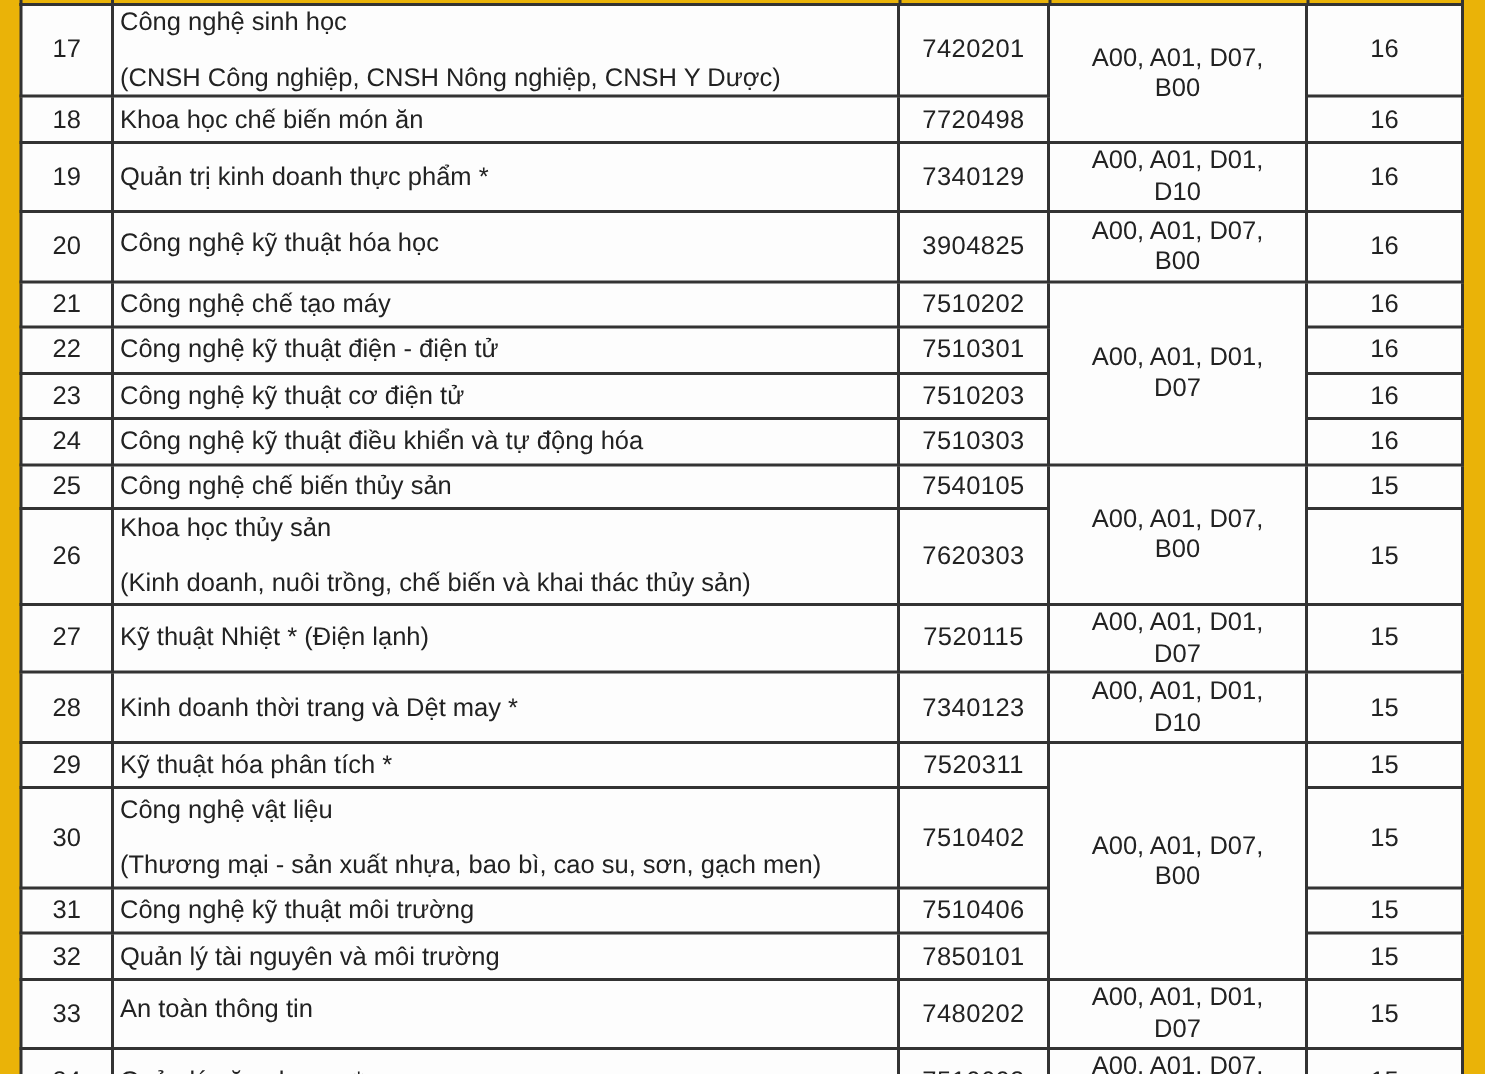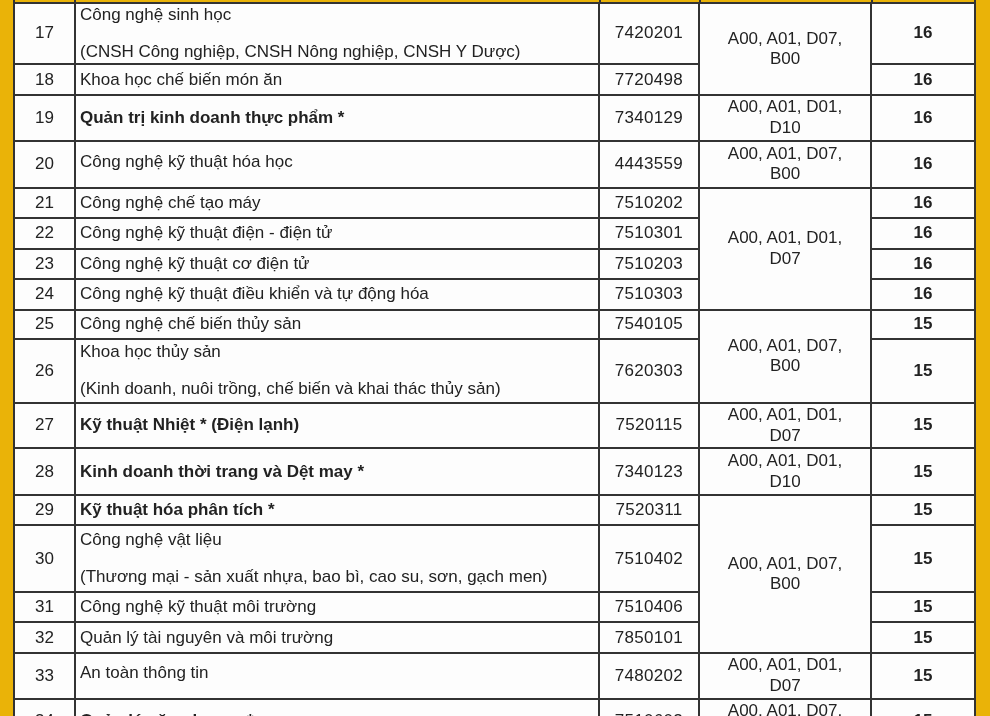--- a/index.html
+++ b/index.html
@@ -29,22 +29,22 @@
     padding: 1px 4px;
     vertical-align: middle;
     font-size: 17px;
     line-height: 1.22;
     background: #fdfdfd;
   }
   td.c-stt  { text-align: center; font-size: 16.5px; }
   td.c-name { padding-left: 9px; padding-right: 6px; }
   td.c-code { text-align: center; letter-spacing: 0.3px; }
   td.c-combo{ text-align: center; }
-  td.c-score{ text-align: center; font-weight: bold; }
-  td.bold   { font-weight: bold; margin-left: 12px; }
+  td.c-score{ text-align: center; }
+  td.bold   { font-weight: normal; margin-left: 12px; }
   .name-sub { font-weight: normal; margin-top: 16px; }
 
   
   tr:nth-child(1)  { height: 42px; }
   tr:nth-child(2)  { height: 31px; }
   tr:nth-child(3)  { height: 43px; padding-left: 17px; }
   tr:nth-child(4)  { height: 47px; }
   tr:nth-child(5)  { height: 30px; }
   tr:nth-child(6)  { height: 31px; margin-top: 36px; }
   tr:nth-child(7)  { height: 30px; }
@@ -126,21 +126,21 @@
             <div>A00, A01, D01,</div>
             <div>D10</div>
           </td>
           <td class="c-score">16</td>
         </tr>
         <tr>
           <td class="c-stt">20</td>
           <td class="c-name">
             <div>Công nghệ kỹ thuật hóa học</div>
           </td>
-          <td class="c-code">4443559</td>
+          <td class="c-code">3904825</td>
           <td class="c-combo" rowspan="1">
             <div>A00, A01, D07,</div>
             <div>B00</div>
           </td>
           <td class="c-score">16</td>
         </tr>
         <tr>
           <td class="c-stt">21</td>
           <td class="c-name">
             <div>Công nghệ chế tạo máy</div>

